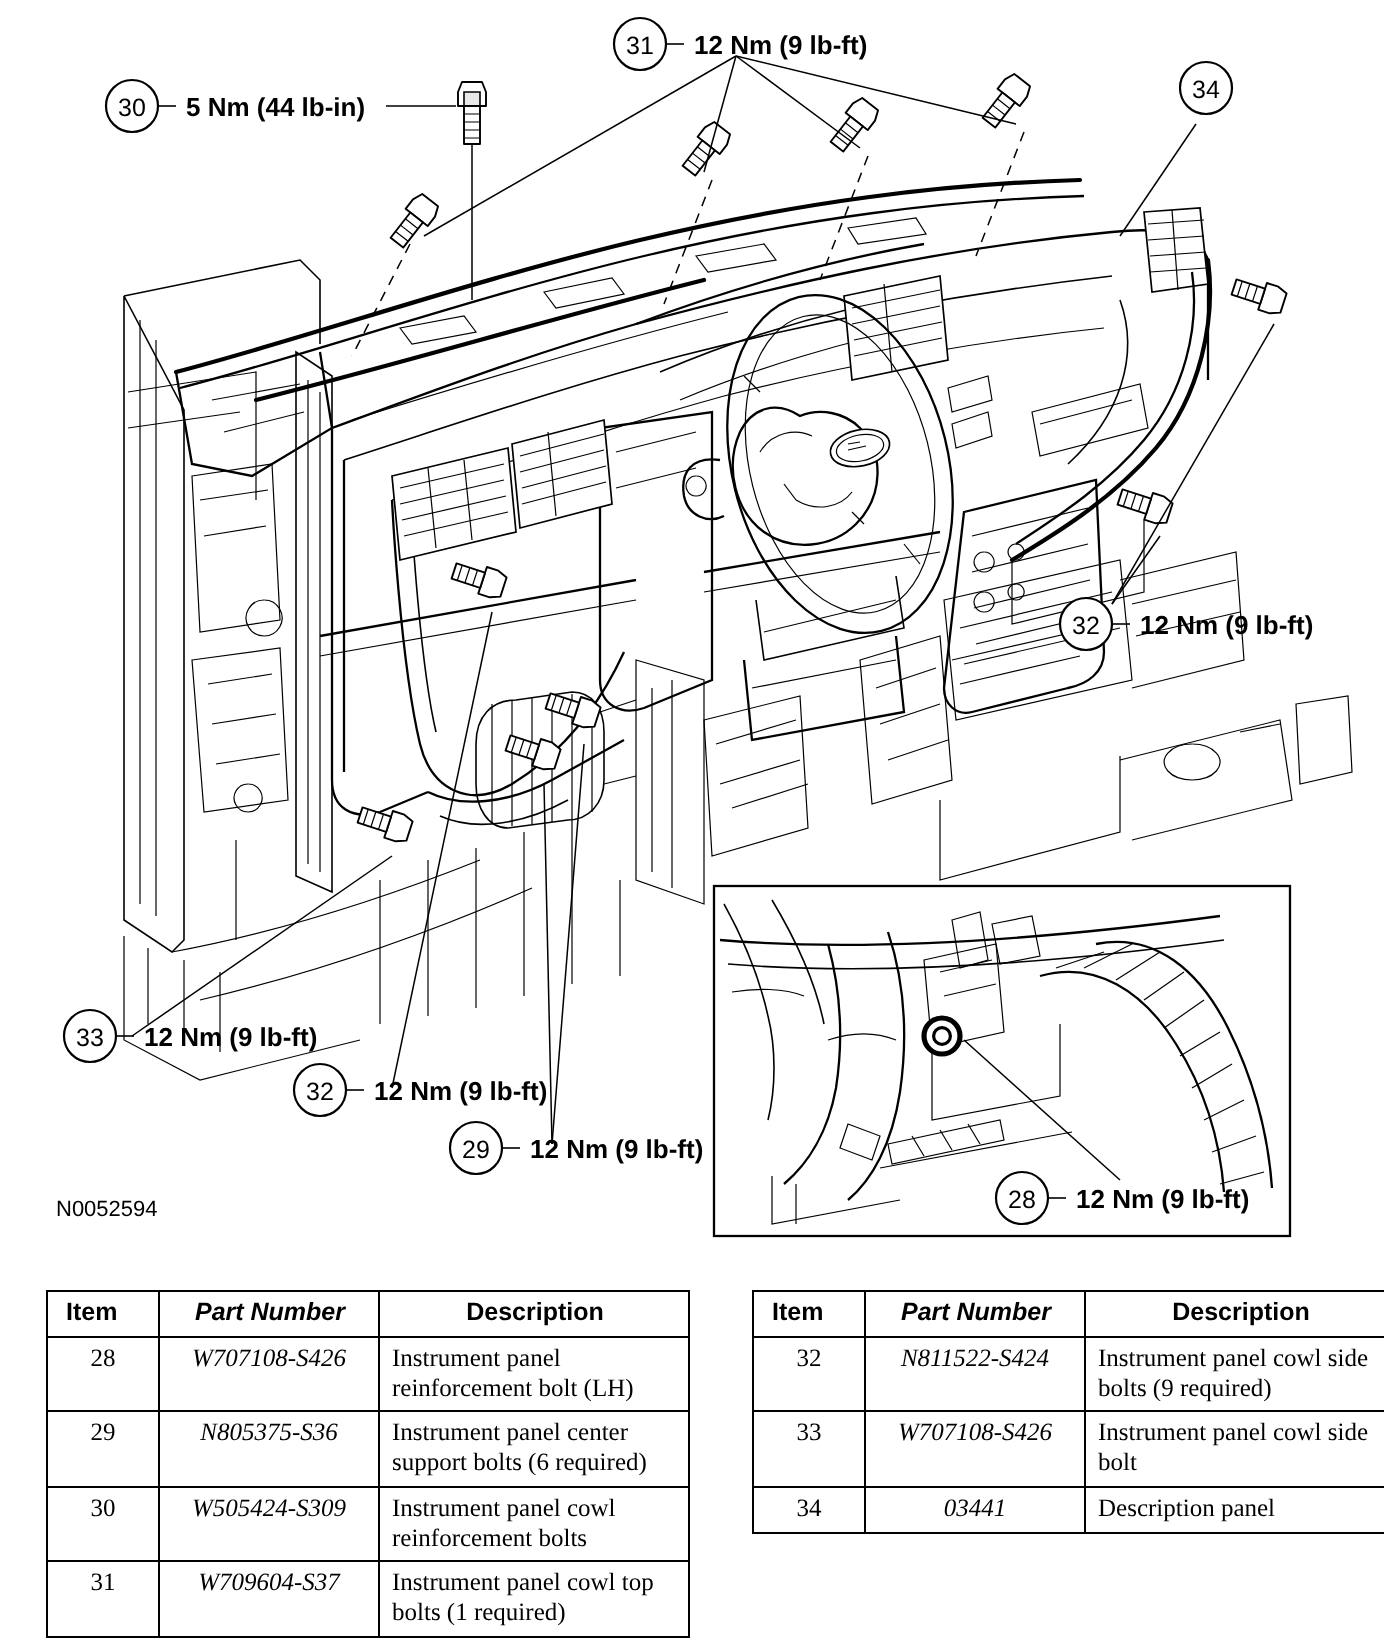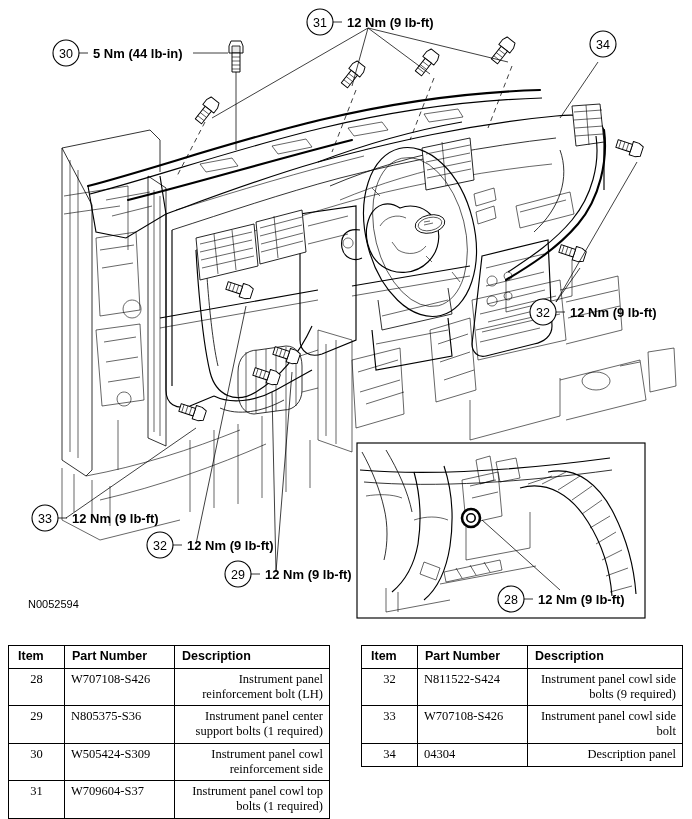--- a/index.html
+++ b/index.html
@@ -20,41 +20,40 @@
   .ln-hv{fill:none;stroke:#000;stroke-width:2.1;stroke-linecap:round;stroke-linejoin:round;}
   .lead{fill:none;stroke:#000;stroke-width:0.75;}
   .callcirc{fill:#fff;stroke:#000;stroke-width:1.1;}
   .bolt-b{fill:#fff;stroke:#000;stroke-width:0.95;stroke-linejoin:round;}
   .bolt-d{fill:#e8e8e8;stroke:#000;stroke-width:0.8;}
   .panel{fill:#fff;stroke:#000;stroke-width:0.85;}
   .inset-frame{fill:#fff;stroke:#000;stroke-width:1.15;}
 
   
   #tables{position:absolute;left:0;top:645px;width:692px;height:174px;}
-  table{border-collapse:collapse;position:absolute;top:0;}
+  table{border-collapse:collapse;position:absolute;top:0;margin-left:15px;}
   #tbl-left{left:8px;width:322px;}
   #tbl-right{left:361px;width:322px;}
   table td,table th{
     border:1px solid #000;
     padding:3px 6px 4px 6px;
     vertical-align:top;
     line-height:1.18;
   }
   table th{
     font-family:"Liberation Sans",sans-serif;
-    font-size:12.5px;font-weight:bold;text-align:left;
+    font-size:12.5px;font-weight:bold;text-align:center;
     padding:3px 6px 4px 7px;
   }
   table td{
     font-family:"Liberation Serif",serif;
     font-size:12.5px;
-    text-align:right;
   }
   .c-item{width:40px;text-align:center;}
-  .c-part{width:96px;text-align:left;white-space:nowrap;}
+  .c-part{width:96px;text-align:center;white-space:nowrap;font-style:italic;}
   .c-desc{width:auto;}
   th.c-item{text-align:left;padding-left:9px;}
 </style>
 </head>
 <body>
 
 <div id="figure">
 <svg width="692" height="630" viewBox="0 0 692 630" xmlns="http://www.w3.org/2000/svg">
 
   <g>
@@ -485,26 +484,26 @@
     </thead>
     <tbody>
       <tr>
         <td class="c-item">28</td>
         <td class="c-part">W707108-S426</td>
         <td class="c-desc">Instrument panel reinforcement bolt (LH)</td>
       </tr>
       <tr>
         <td class="c-item">29</td>
         <td class="c-part">N805375-S36</td>
-        <td class="c-desc">Instrument panel center support bolts (1 required)</td>
+        <td class="c-desc">Instrument panel center support bolts (6 required)</td>
       </tr>
       <tr>
         <td class="c-item">30</td>
         <td class="c-part">W505424-S309</td>
-        <td class="c-desc">Instrument panel cowl reinforcement side</td>
+        <td class="c-desc">Instrument panel cowl reinforcement bolts</td>
       </tr>
       <tr>
         <td class="c-item">31</td>
         <td class="c-part">W709604-S37</td>
         <td class="c-desc">Instrument panel cowl top bolts (1 required)</td>
       </tr>
     </tbody>
   </table>
 
   <table id="tbl-right">
@@ -521,19 +520,19 @@
         <td class="c-part">N811522-S424</td>
         <td class="c-desc">Instrument panel cowl side bolts (9 required)</td>
       </tr>
       <tr>
         <td class="c-item">33</td>
         <td class="c-part">W707108-S426</td>
         <td class="c-desc">Instrument panel cowl side bolt</td>
       </tr>
       <tr>
         <td class="c-item">34</td>
-        <td class="c-part">04304</td>
+        <td class="c-part">03441</td>
         <td class="c-desc">Description panel</td>
       </tr>
     </tbody>
   </table>
 
 </div>
 
 </body></html>

